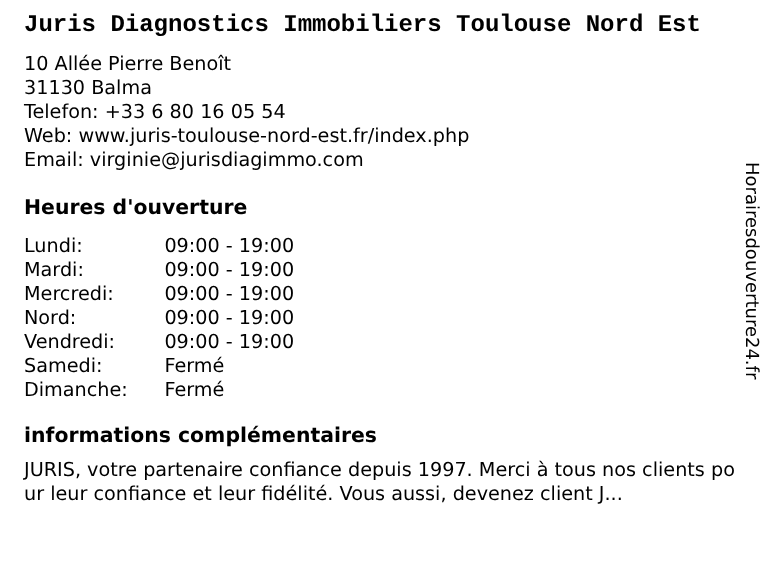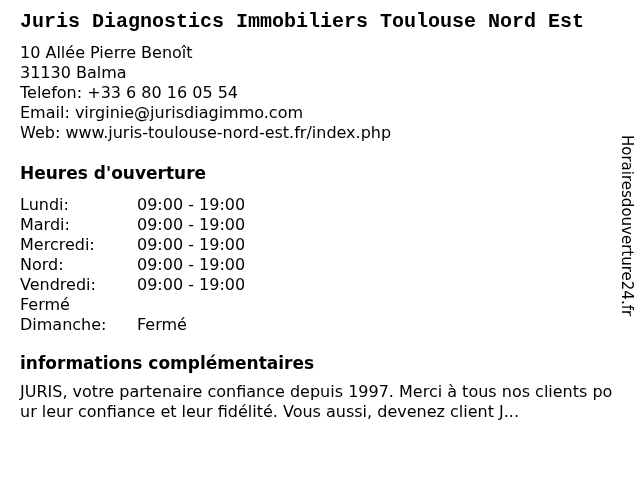--- a/index.html
+++ b/index.html
@@ -87,22 +87,22 @@
 <body>
 
 <div>
 
   <h1 class="page-title">Juris Diagnostics Immobiliers Toulouse Nord Est</h1>
 
   <div class="contact">
     <div class="line">10 Allée Pierre Benoît</div>
     <div class="line">31130 Balma</div>
     <div class="line"><span>Telefon:</span> <span>+33 6 80 16 05 54</span></div>
+    <div class="line"><span>Web:</span> <span>www.juris-toulouse-nord-est.fr/index.php</span></div>
     <div class="line"><span>Email:</span> <span>virginie@jurisdiagimmo.com</span></div>
-    <div class="line"><span>Web:</span> <span>www.juris-toulouse-nord-est.fr/index.php</span></div>
   </div>
 
   <h2 class="section-heading heading-hours">Heures d'ouverture</h2>
 
   <div class="hours-table">
     <div class="hours-row">
       <span class="day">Lundi:</span>
       <span class="time">09:00 - 19:00</span>
     </div>
     <div class="hours-row">
@@ -115,20 +115,21 @@
     </div>
     <div class="hours-row">
       <span class="day">Nord:</span>
       <span class="time">09:00 - 19:00</span>
     </div>
     <div class="hours-row">
       <span class="day">Vendredi:</span>
       <span class="time">09:00 - 19:00</span>
     </div>
     <div class="hours-row">
+      <span class="day">Samedi:</span>
       <span class="time">Fermé</span>
     </div>
     <div class="hours-row">
       <span class="day">Dimanche:</span>
       <span class="time">Fermé</span>
     </div>
   </div>
 
   <h2 class="section-heading heading-info">informations complémentaires</h2>
 

